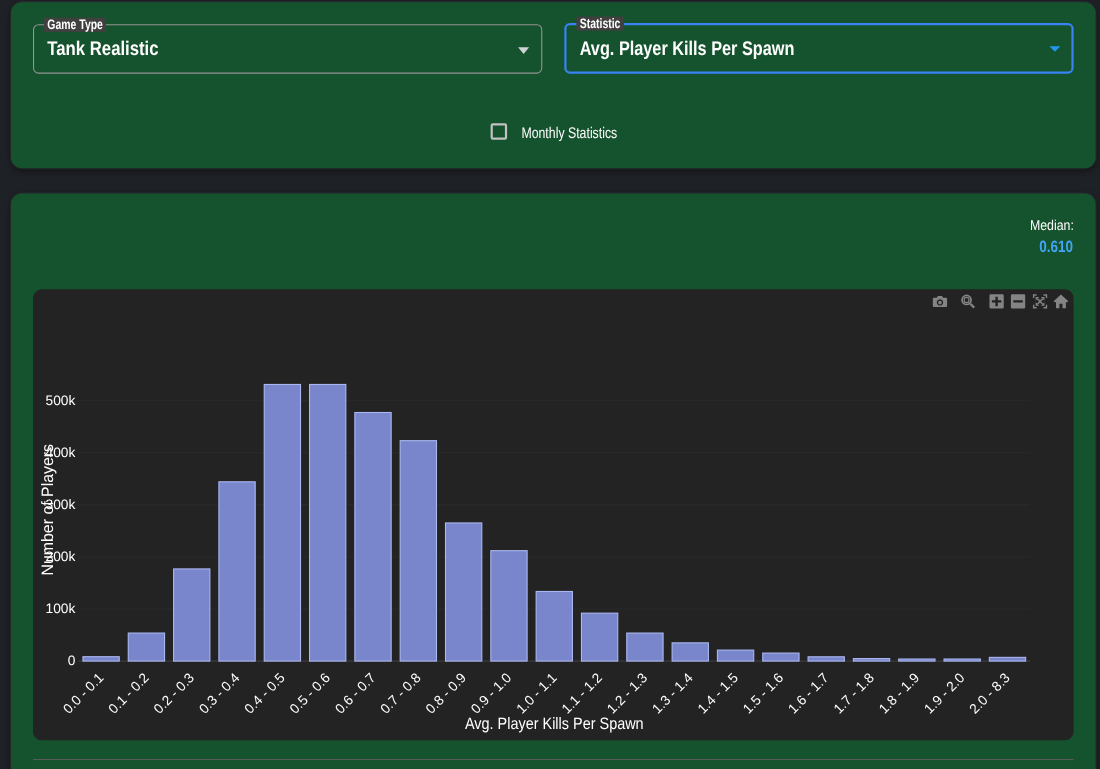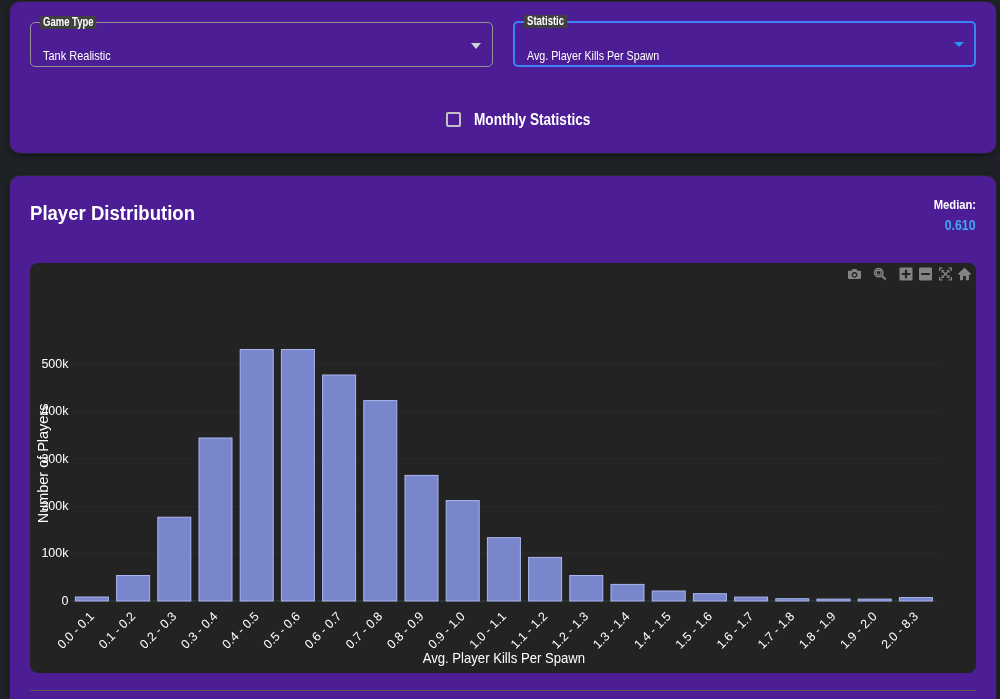--- a/index.html
+++ b/index.html
@@ -6,76 +6,76 @@
   body{
     width:1000px;height:699px;
     background:#1e2126;
     font-family:"Liberation Sans", sans-serif;
     position:relative;
     overflow:hidden;
   }
   .cx{display:inline-block;transform-origin:0 50%;white-space:pre;}
   .card{
     position:absolute;left:10px;width:986px;
-    background:#4c1d95;
+    background:#14532d;
     border-radius:10px;
     box-shadow:0 0 0 1px rgba(255,255,255,0.055), 0 2px 6px rgba(0,0,0,0.45);
   }
   #card1{top:2px;height:151px;}
   #card2{top:176px;height:560px;}
 
   .sel{
     position:absolute;top:22px;height:43px;
     border:1px solid #939393;border-radius:5px;
   }
   #sel1{left:20px;width:461px;top:20px;}
   #sel2{left:503px;width:459px;border:2px solid #3b82f6;top:19px;height:42px;}
   .sel .lab{
     position:absolute;top:-7px;left:9px;
     background:#404040;padding:0 4px;
     font-size:12.5px;font-weight:700;color:#fff;
     line-height:13px;white-space:pre;
     transform:scaleX(0.76);transform-origin:0 50%;
   }
   .sel .val{
-    position:absolute;left:12px;top:12px;
-    font-size:13px;color:#fff;line-height:42px;
+    position:absolute;left:12px;top:0;
+    font-size:18px;color:#fff;line-height:42px;font-weight:bold;
   }
   #sel1 .val .cx{transform:scaleX(0.845);}
   #sel2 .val .cx{transform:scaleX(0.822);}
   .caret{
     position:absolute;right:11px;top:19.5px;
     width:0;height:0;
     border-left:5.5px solid transparent;
     border-right:5.5px solid transparent;
     border-top:6px solid #cfd2d6;
   }
   #sel2 .caret{border-top-color:#2196f3;top:19px;right:10px;border-left-width:5px;border-right-width:5px;border-top-width:5.5px;}
   #sel2 .lab{top:-8px;}
 
   #chkrow{position:absolute;left:436px;top:110px;height:15px;}
   #chkbox{
     position:absolute;left:0;top:0;width:11px;height:11px;
     border:2px solid #c2c2c2;border-radius:2px;
   }
   #chklab{
     position:absolute;left:28px;top:1px;
-    font-size:17px;font-weight:700;color:#fff;white-space:nowrap;
+    font-size:14px;font-weight:400;color:#fff;white-space:nowrap;
     line-height:14px;
   }
   #chklab .cx{transform:scaleX(0.80);}
 
   #heading{
     position:absolute;left:20px;top:27px;
     font-size:20px;font-weight:700;color:#fff;line-height:20px;
   }
   #heading .cx{transform:scaleX(0.928);}
   #medlabel{
     position:absolute;right:20px;top:22px;
-    font-size:13px;font-weight:700;color:#fff;text-align:right;line-height:13px;
+    font-size:13px;font-weight:400;color:#fff;text-align:right;line-height:13px;
   }
   #medlabel .cx{transform:scaleX(0.864);transform-origin:100% 50%;}
   #medval{
     position:absolute;right:20px;top:38px;
     font-size:15px;font-weight:700;color:#42a5f5;text-align:right;line-height:21px;
   }
   #medval .cx{transform:scaleX(0.82);transform-origin:100% 50%;}
 
   #chart{
     position:absolute;left:20px;top:87px;width:946px;height:410px;
@@ -95,21 +95,20 @@
       <span class="val"><span class="cx">Avg. Player Kills Per Spawn</span></span>
       <span class="caret"></span>
     </div>
     <div id="chkrow">
       <div id="chkbox"></div>
       <div id="chklab"><span class="cx">Monthly Statistics</span></div>
     </div>
   </div>
 
   <div class="card" id="card2">
-    <div id="heading"><span class="cx">Player Distribution</span></div>
     <div id="medlabel"><span class="cx">Median:</span></div>
     <div id="medval"><span class="cx">0.610</span></div>
     <div id="chart">
       <svg width="946" height="410">
 
         <g stroke="#2b2b2b" stroke-width="1">
           <line x1="41.3" x2="906.5" y1="290.65" y2="290.65"></line>
           <line x1="41.3" x2="906.5" y1="243.3" y2="243.3"></line>
           <line x1="41.3" x2="906.5" y1="195.95" y2="195.95"></line>
           <line x1="41.3" x2="906.5" y1="148.6" y2="148.6"></line>

